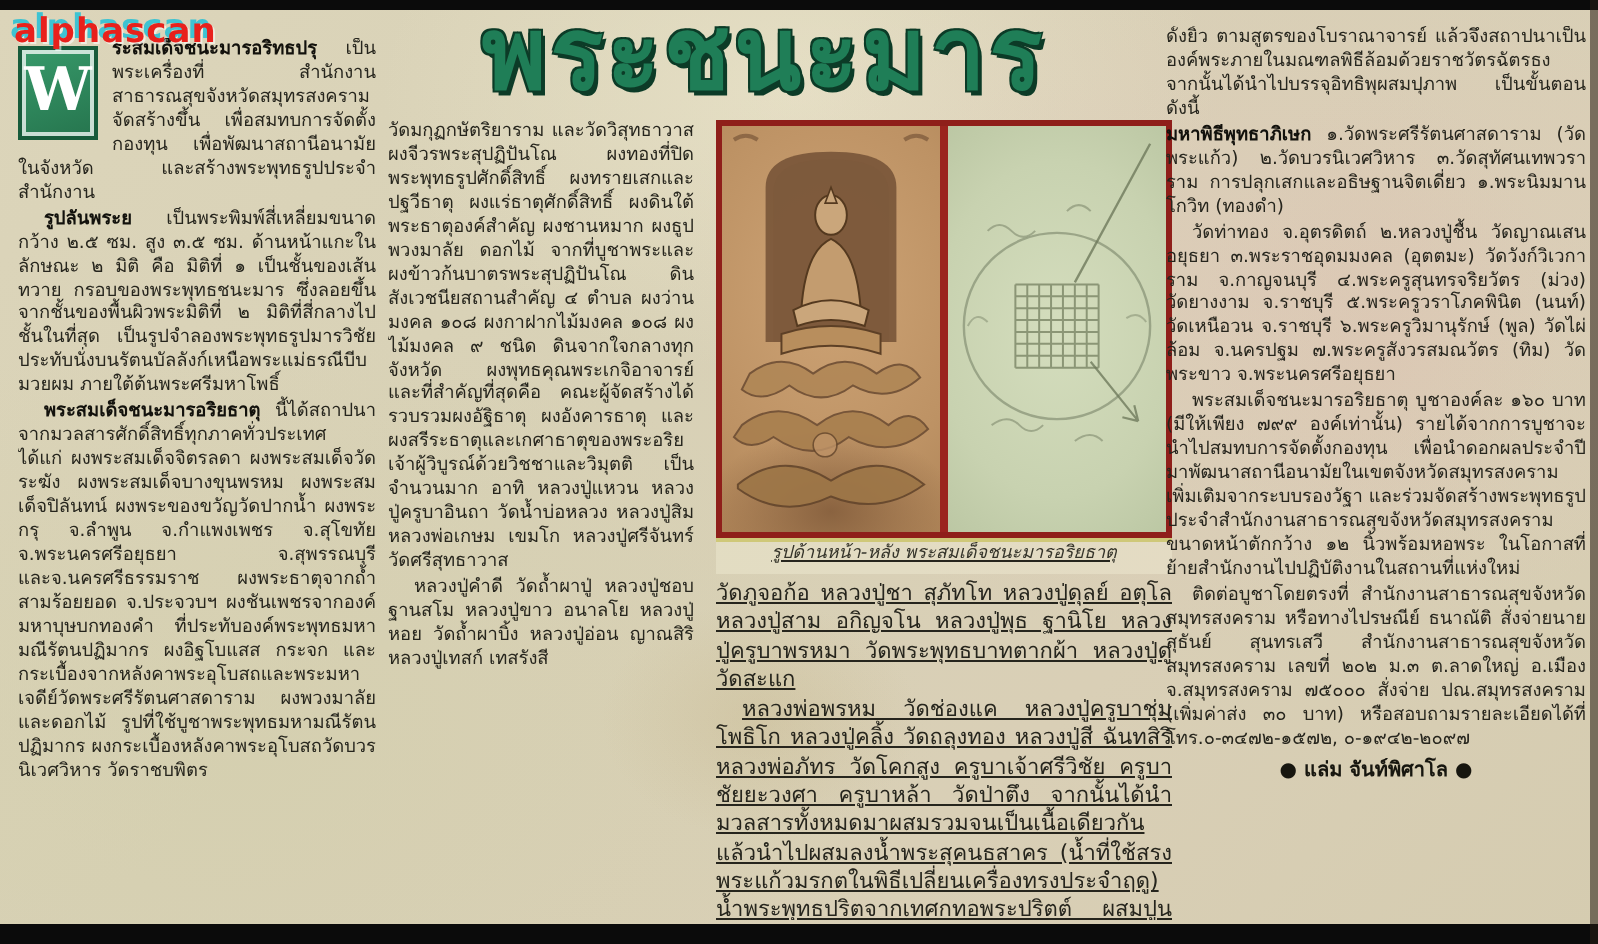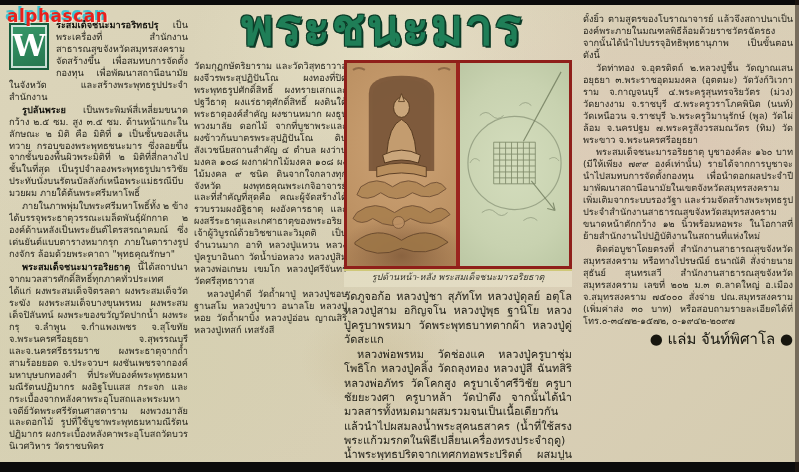--- a/index.html
+++ b/index.html
@@ -29,21 +29,21 @@
     text-shadow:2px 2px 0 #0c3b27,-1px -1px 0 #0c3b27,1px -1px 0 #0c3b27,-1px 1px 0 #0c3b27;
     transform:scaleY(1.04);white-space:nowrap;
   }
   .col{position:absolute;font-size:9.2px;line-height:1.3;text-align:justify;overflow:hidden;}
   .col p.para{margin:0 0 1px 0;text-indent:13px;}
   .col p.para.cont{text-indent:0;}
   .col b{color:#12110c;}
   .col1{left:9px;top:19px;width:179px;height:440px;}
   .col2{left:194px;top:60px;width:153px;height:400px;}
   .col4{left:583px;top:13px;width:210px;height:438px;}
-  .center{left:344px;top:60px;width:228px;height:400px;}
+  .center{left:358px;top:60px;width:228px;height:400px;text-decoration:underline;}
   .dropcap{
     float:left;width:36px;height:43px;margin:4px 7px 2px 0;
     background:linear-gradient(160deg,#37996a,#26754e);
     border:2px solid #175b3b;box-shadow:inset 0 0 0 2px rgba(255,255,255,.75);
     color:#fff;font-weight:bold;font-size:30px;line-height:41px;text-align:center;
     font-family:"DejaVu Serif","Liberation Serif",serif;
   }
   .imgblock{
     position:relative;height:209px;
     background:#9b241e;border:3px solid #8f1f1a;outline:2px solid #cfc878;
@@ -63,21 +63,21 @@
   }
   .photo svg{position:absolute;left:0;top:0;width:100%;height:100%;}
   .caption{
     height:15px;padding-top:3px;text-align:center;
     font-size:9px;font-style:italic;color:#35342a;
     background:rgba(240,234,210,.45);
   }
   .col3text{margin-top:3px;font-size:11px;line-height:1.3;text-align:justify;}
   .col3text p.para{margin:0 0 1px 0;text-indent:13px;}
   .col3text p.para.cont{text-indent:0;}
-  .byline{margin-top:3px;text-align:right;font-weight:normal;font-size:15px;color:#17160f;}
+  .byline{margin-top:3px;text-align:center;font-weight:bold;font-size:10px;color:#17160f;}
   .stain1{position:absolute;left:300px;top:300px;width:160px;height:120px;border-radius:50%;
     background:radial-gradient(ellipse at center, rgba(190,170,120,.25), rgba(0,0,0,0) 70%);pointer-events:none;}
   .stain2{position:absolute;left:600px;top:40px;width:180px;height:260px;border-radius:50%;
     background:radial-gradient(ellipse at center, rgba(220,185,170,.22), rgba(0,0,0,0) 70%);pointer-events:none;}
 </style>
 </head>
 <body>
 
 <div class="page">
   <div class="bar-top"></div>
@@ -86,21 +86,20 @@
 
   <div class="watermark">alphascan</div>
 
   <div class="title">พระชนะมาร</div>
 
   <div class="col col1">
     <div class="dropcap">W</div>
     <div>
         <p class="para cont"><b>ระสมเด็จชนะมารอริทธปรุ</b> เป็นพระเครื่องที่ สำนักงานสาธารณสุขจังหวัดสมุทรสงคราม จัดสร้างขึ้น เพื่อสมทบการจัดตั้งกองทุน เพื่อพัฒนาสถานีอนามัยในจังหวัด และสร้างพระพุทธรูปประจำสำนักงาน</p>
         <p class="para"><b>รูปลันพระย</b> เป็นพระพิมพ์สี่เหลี่ยมขนาดกว้าง ๒.๕ ซม. สูง ๓.๕ ซม. ด้านหน้าแกะในลักษณะ ๒ มิติ คือ มิติที่ ๑ เป็นชั้นของเส้นทวาย กรอบของพระพุทธชนะมาร ซึ่งลอยขึ้นจากชั้นของพื้นผิวพระมิติที่ ๒ มิติที่สี่กลางไปชั้นในที่สุด เป็นรูปจำลองพระพุทธรูปมารวิชัยประทับนั่งบนรัตนบัลลังก์เหนือพระแม่ธรณีบีบมวยผม ภายใต้ต้นพระศรีมหาโพธิ์</p>
-        <p class="para">ภายในภาพพุ่มใบพระศรีมหาโพธิ์ทั้ง ๒ ข้าง ได้บรรจุพระธาตุวรรณะเมล็ดพันธุ์ผักกาด ๒ องค์ด้านหลังเป็นพระยันต์ไตรสรณาคมณ์ ซึ่งเด่นยันต์แบบตารางหมากรุก ภายในตารางรูปกงจักร ล้อมด้วยพระคาถา "พุทธคุณรักษา"</p>
         <p class="para"><b>พระสมเด็จชนะมารอริยธาตุ</b> นี้ได้สถาปนาจากมวลสารศักดิ์สิทธิ์ทุกภาคทั่วประเทศ ได้แก่ ผงพระสมเด็จจิตรลดา ผงพระสมเด็จวัดระฆัง ผงพระสมเด็จบางขุนพรหม ผงพระสมเด็จปิลันทน์ ผงพระของขวัญวัดปากน้ำ ผงพระกรุ จ.ลำพูน จ.กำแพงเพชร จ.สุโขทัย จ.พระนครศรีอยุธยา จ.สุพรรณบุรี และจ.นครศรีธรรมราช ผงพระธาตุจากถ้ำสามร้อยยอด จ.ประจวบฯ ผงชันเพชรจากองค์มหาบุษบกทองคำ ที่ประทับองค์พระพุทธมหามณีรัตนปฏิมากร ผงอิฐโบแสส กระจก และกระเบื้องจากหลังคาพระอุโบสถและพระมหาเจดีย์วัดพระศรีรัตนศาสดาราม ผงพวงมาลัยและดอกไม้ รูปที่ใช้บูชาพระพุทธมหามณีรัตนปฏิมากร ผงกระเบื้องหลังคาพระอุโบสถวัดบวรนิเวศวิหาร วัดราชบพิตร</p>
       </div>
   </div>
 
   <div class="col col2">
     <div>
         <p class="para cont">วัดมกุฏกษัตริยาราม และวัดวิสุทธาวาส ผงจีวรพระสุปฏิปันโณ ผงทองที่ปิดพระพุทธรูปศักดิ์สิทธิ์ ผงทรายเสกและปฐวีธาตุ ผงแร่ธาตุศักดิ์สิทธิ์ ผงดินใต้พระธาตุองค์สำคัญ ผงชานหมาก ผงธูป พวงมาลัย ดอกไม้ จากที่บูชาพระและผงข้าวก้นบาตรพระสุปฏิปันโณ ดินสังเวชนียสถานสำคัญ ๔ ตำบล ผงว่านมงคล ๑๐๘ ผงกาฝากไม้มงคล ๑๐๘ ผงไม้มงคล ๙ ชนิด ดินจากใจกลางทุกจังหวัด ผงพุทธคุณพระเกจิอาจารย์ และที่สำคัญที่สุดคือ คณะผู้จัดสร้างได้รวบรวมผงอัฐิธาตุ ผงอังคารธาตุ และผงสรีระธาตุและเกศาธาตุของพระอริยเจ้าผู้วิบูรณ์ด้วยวิชชาและวิมุตติ เป็นจำนวนมาก อาทิ หลวงปู่แหวน หลวงปู่ครูบาอินถา วัดน้ำบ่อหลวง หลวงปู่สิม หลวงพ่อเกษม เขมโก หลวงปู่ศรีจันทร์ วัดศรีสุทธาวาส</p>
         <p class="para">หลวงปู่คำดี วัดถ้ำผาปู่ หลวงปู่ชอบ ฐานสโม หลวงปู่ขาว อนาลโย หลวงปู่หอย วัดถ้ำผาบิ้ง หลวงปู่อ่อน ญาณสิริ หลวงปู่เทสก์ เทสรังสี</p>
       </div>
   </div>
@@ -139,21 +138,22 @@
     <div class="col3text">
       <div>
           <p class="para cont">วัดภูจอก้อ หลวงปู่ชา สุภัทโท หลวงปู่ดุลย์ อตุโล หลวงปู่สาม อกิญจโน หลวงปู่พุธ ฐานิโย หลวงปู่ครูบาพรหมา วัดพระพุทธบาทตากผ้า หลวงปู่ดู่ วัดสะแก</p>
           <p class="para">หลวงพ่อพรหม วัดช่องแค หลวงปู่ครูบาชุ่ม โพธิโก หลวงปู่คลิ้ง วัดถลุงทอง หลวงปู่สี ฉันทสิริ หลวงพ่อภัทร วัดโคกสูง ครูบาเจ้าศรีวิชัย ครูบาชัยยะวงศา ครูบาหล้า วัดป่าตึง จากนั้นได้นำมวลสารทั้งหมดมาผสมรวมจนเป็นเนื้อเดียวกันแล้วนำไปผสมลงน้ำพระสุคนธสาคร (น้ำที่ใช้สรงพระแก้วมรกตในพิธีเปลี่ยนเครื่องทรงประจำฤดู) น้ำพระพุทธปริตจากเทศกทอพระปริตต์ ผสมปูนเปลือกหอย กล้วยน้ำว้า และน้ำมัน</p>
         </div>
     </div>
   </div>
 
   <div class="col col4">
     <div>
-        <p class="para cont">ดั้งยิ้ว ตามสูตรของโบราณาจารย์ แล้วจึงสถาปนาเป็นองค์พระภายในมณฑลพิธีล้อมด้วยราชวัตรฉัตรธง จากนั้นได้นำไปบรรจุอิทธิพุทธานุภาพ เป็นขั้นตอนดังนี้</p>
+        <p class="para cont">ดั้งยิ้ว ตามสูตรของโบราณาจารย์ แล้วจึงสถาปนาเป็นองค์พระภายในมณฑลพิธีล้อมด้วยราชวัตรฉัตรธง จากนั้นได้นำไปบรรจุอิทธิพุผสมปุภาพ เป็นขั้นตอนดังนี้</p>
+        <p class="para cont"><b>มหาพิธีพุทธาภิเษก</b> ๑.วัดพระศรีรัตนศาสดาราม (วัดพระแก้ว) ๒.วัดบวรนิเวศวิหาร ๓.วัดสุทัศนเทพวราราม การปลุกเสกและอธิษฐานจิตเดี่ยว ๑.พระนิมมานโกวิท (ทองดำ)</p>
         <p class="para">วัดท่าทอง จ.อุตรดิตถ์ ๒.หลวงปู่ชื้น วัดญาณเสน อยุธยา ๓.พระราชอุดมมงคล (อุตตมะ) วัดวังก์วิเวการาม จ.กาญจนบุรี ๔.พระครูสุนทรจริยวัตร (ม่วง) วัดยางงาม จ.ราชบุรี ๕.พระครูวราโภคพินิต (นนท์) วัดเหนือวน จ.ราชบุรี ๖.พระครูวิมานุรักษ์ (พูล) วัดไผ่ล้อม จ.นครปฐม ๗.พระครูสังวรสมณวัตร (ทิม) วัดพระขาว จ.พระนครศรีอยุธยา</p>
         <p class="para">พระสมเด็จชนะมารอริยธาตุ บูชาองค์ละ ๑๖๐ บาท (มีให้เพียง ๗๙๙ องค์เท่านั้น) รายได้จากการบูชาจะนำไปสมทบการจัดตั้งกองทุน เพื่อนำดอกผลประจำปีมาพัฒนาสถานีอนามัยในเขตจังหวัดสมุทรสงคราม เพิ่มเติมจากระบบรองวัฐา และร่วมจัดสร้างพระพุทธรูปประจำสำนักงานสาธารณสุขจังหวัดสมุทรสงคราม ขนาดหน้าตักกว้าง ๑๒ นิ้วพร้อมหอพระ ในโอกาสที่ย้ายสำนักงานไปปฏิบัติงานในสถานที่แห่งใหม่</p>
         <p class="para">ติดต่อบูชาโดยตรงที่ สำนักงานสาธารณสุขจังหวัดสมุทรสงคราม หรือทางไปรษณีย์ ธนาณัติ สั่งจ่ายนายสุธันย์ สุนทรเสวี สำนักงานสาธารณสุขจังหวัดสมุทรสงคราม เลขที่ ๒๐๒ ม.๓ ต.ลาดใหญ่ อ.เมือง จ.สมุทรสงคราม ๗๕๐๐๐ สั่งจ่าย ปณ.สมุทรสงคราม (เพิ่มค่าส่ง ๓๐ บาท) หรือสอบถามรายละเอียดได้ที่ โทร.๐-๓๔๗๒-๑๕๗๒, ๐-๑๙๔๒-๒๐๙๗</p>
       </div>
     <div class="byline">● แล่ม จันท์พิศาโล ●</div>
   </div>
 
   <div class="bar-bottom"></div>
   <div class="bar-right"></div>
 </div>

